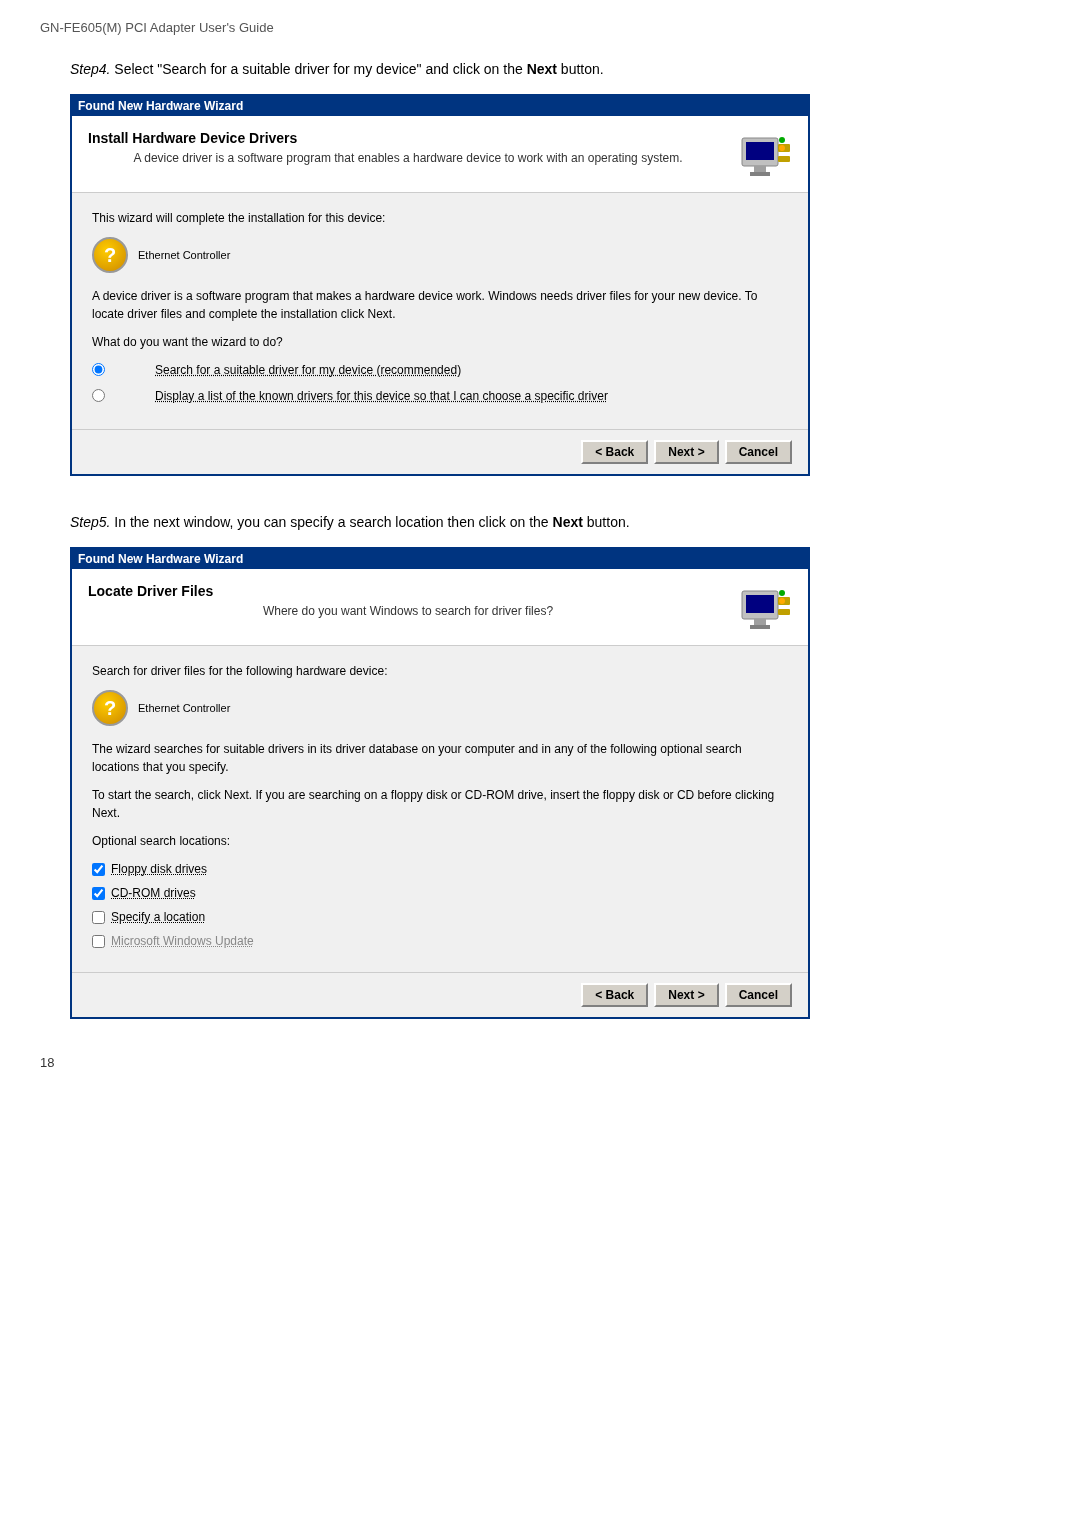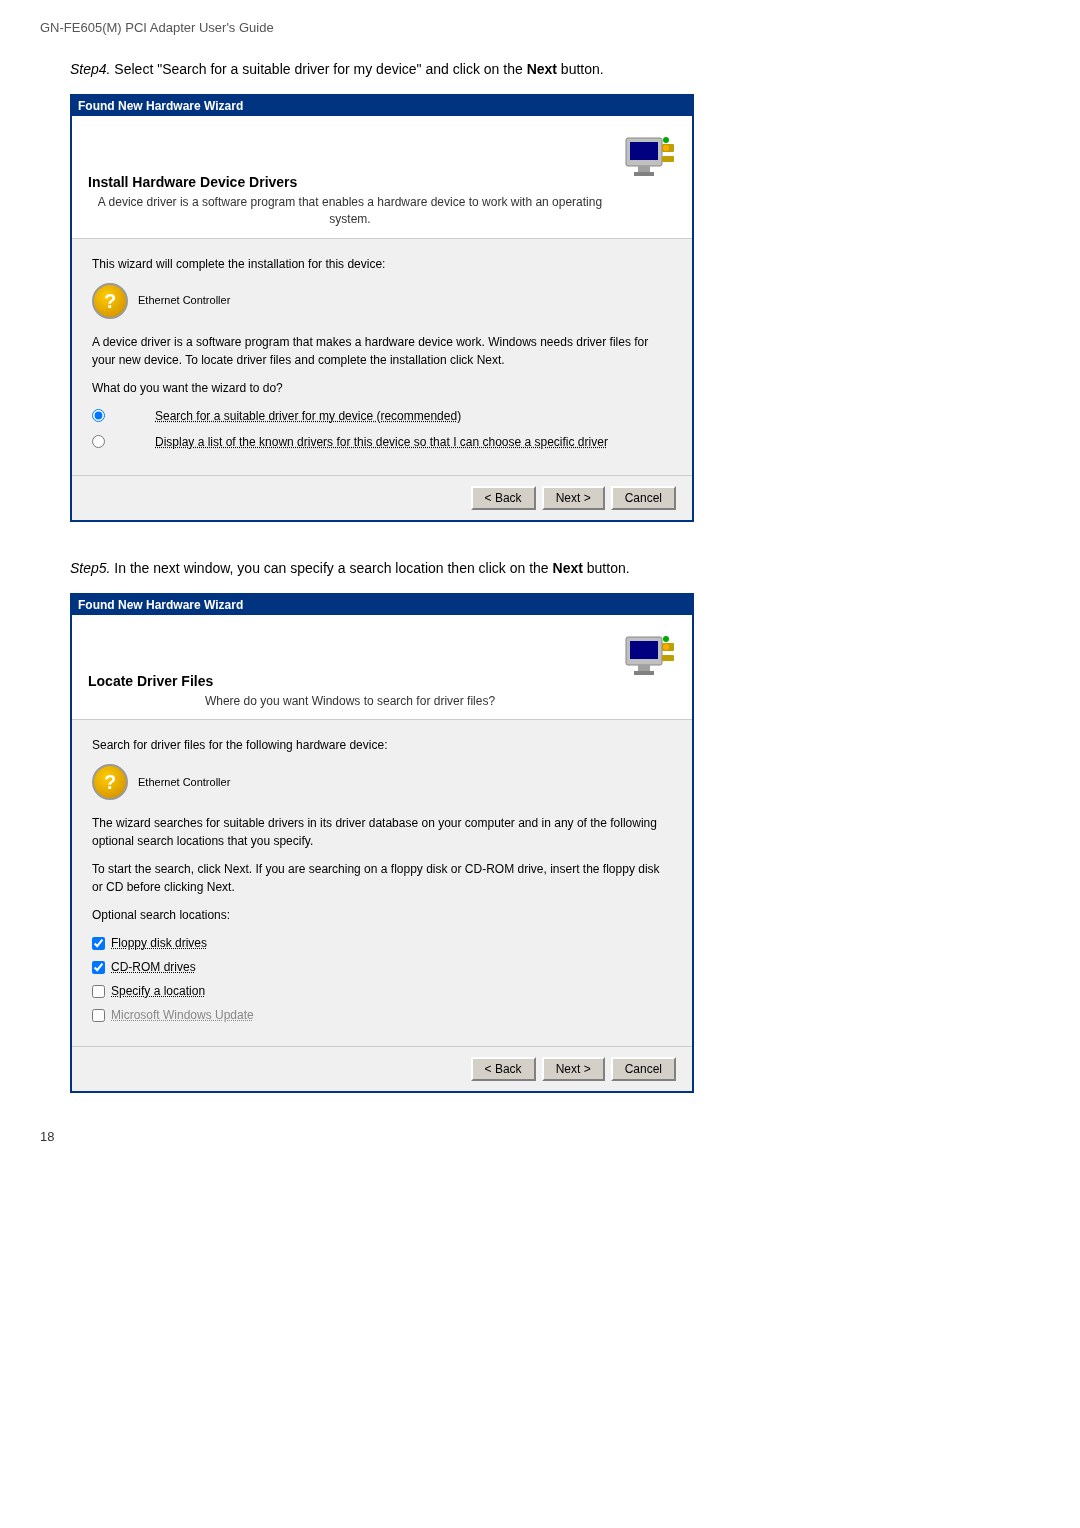--- a/index.html
+++ b/index.html
@@ -29,21 +29,21 @@
     .step-intro em {
       font-style: italic;
     }
     .step-intro strong {
       font-weight: bold;
     }
     
     .wizard-dialog {
       border: 2px solid #003480;
       background: #14b8a6;
-      width: 624px;
+      width: 740px;
       margin-left: 30px;
     }
     .wizard-titlebar {
       background: #003480;
       color: #fff;
       font-size: 12px;
       font-weight: bold;
       padding: 3px 6px;
     }
     .wizard-header {
@@ -54,21 +54,20 @@
       border-bottom: 1px solid #ccc;
       background: #fff;
     }
     .wizard-header-left {
       flex: 1;
     }
     .wizard-header-title {
       font-weight: bold;
       font-size: 14px;
       margin-bottom: 4px;
-      margin-top: 44px;
     }
     .wizard-header-subtitle {
       font-size: 12px;
       color: #333;
       line-height: 1.4;
       text-align: center;
     }
     .wizard-header-icon {
       width: 52px;
       height: 52px;
@@ -144,20 +143,21 @@
       gap: 6px;
     }
     .wizard-btn {
       background: #d4d0c8;
       border: 2px solid;
       border-color: #fff #808080 #808080 #fff;
       font-size: 12px;
       padding: 3px 12px;
       cursor: pointer;
       min-width: 60px;
+      font-weight: bold;
     }
     .page-number {
       font-size: 13px;
       color: #333;
       margin-top: 12px;
     }
     
     .qmark-icon {
       display: flex;
       align-items: center;

